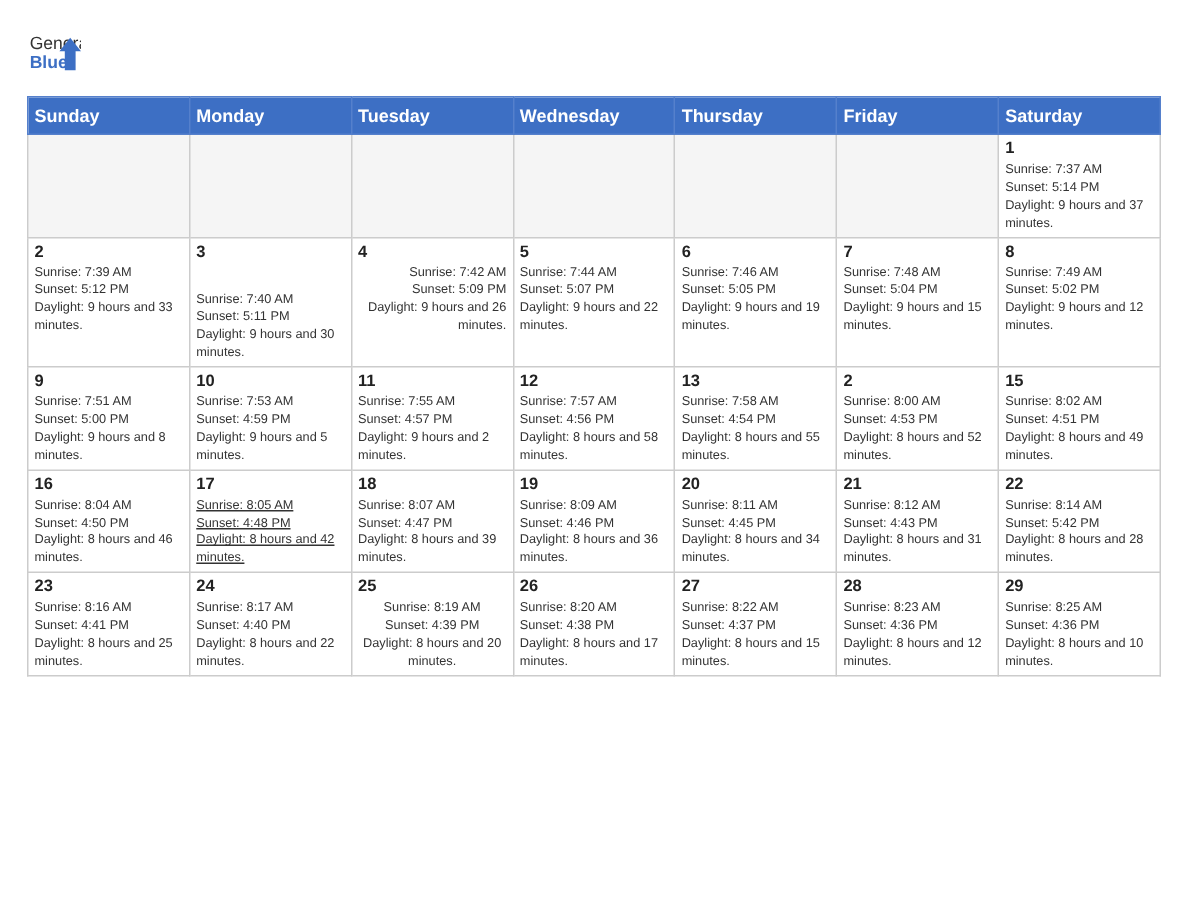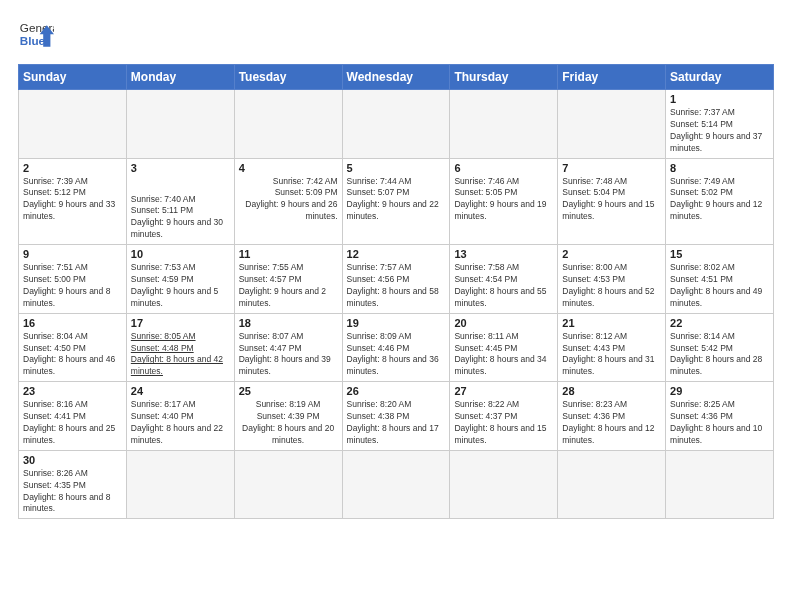--- a/index.html
+++ b/index.html
@@ -302,29 +302,15 @@
 Sunset: 4:36 PM
 Daylight: 8 hours and 12 minutes.</div>
           </td>
           <td>
             <span class="day-number">29</span>
             <div class="day-info" style="white-space: pre-line;">Sunrise: 8:25 AM
 Sunset: 4:36 PM
 Daylight: 8 hours and 10 minutes.</div>
           </td>
         </tr>
-        <tr class="last-row">
-          <td class="has-data">
-            <span class="day-number">30</span>
-            <div class="day-info" style="white-space: pre-line;">Sunrise: 8:26 AM
-Sunset: 4:35 PM
-Daylight: 8 hours and 8 minutes.</div>
-          </td>
-          <td class="empty"></td>
-          <td class="empty"></td>
-          <td class="empty"></td>
-          <td class="empty"></td>
-          <td class="empty"></td>
-          <td class="empty"></td>
-        </tr>
       </tbody>
   </table>
 </div>
 
 </body></html>

